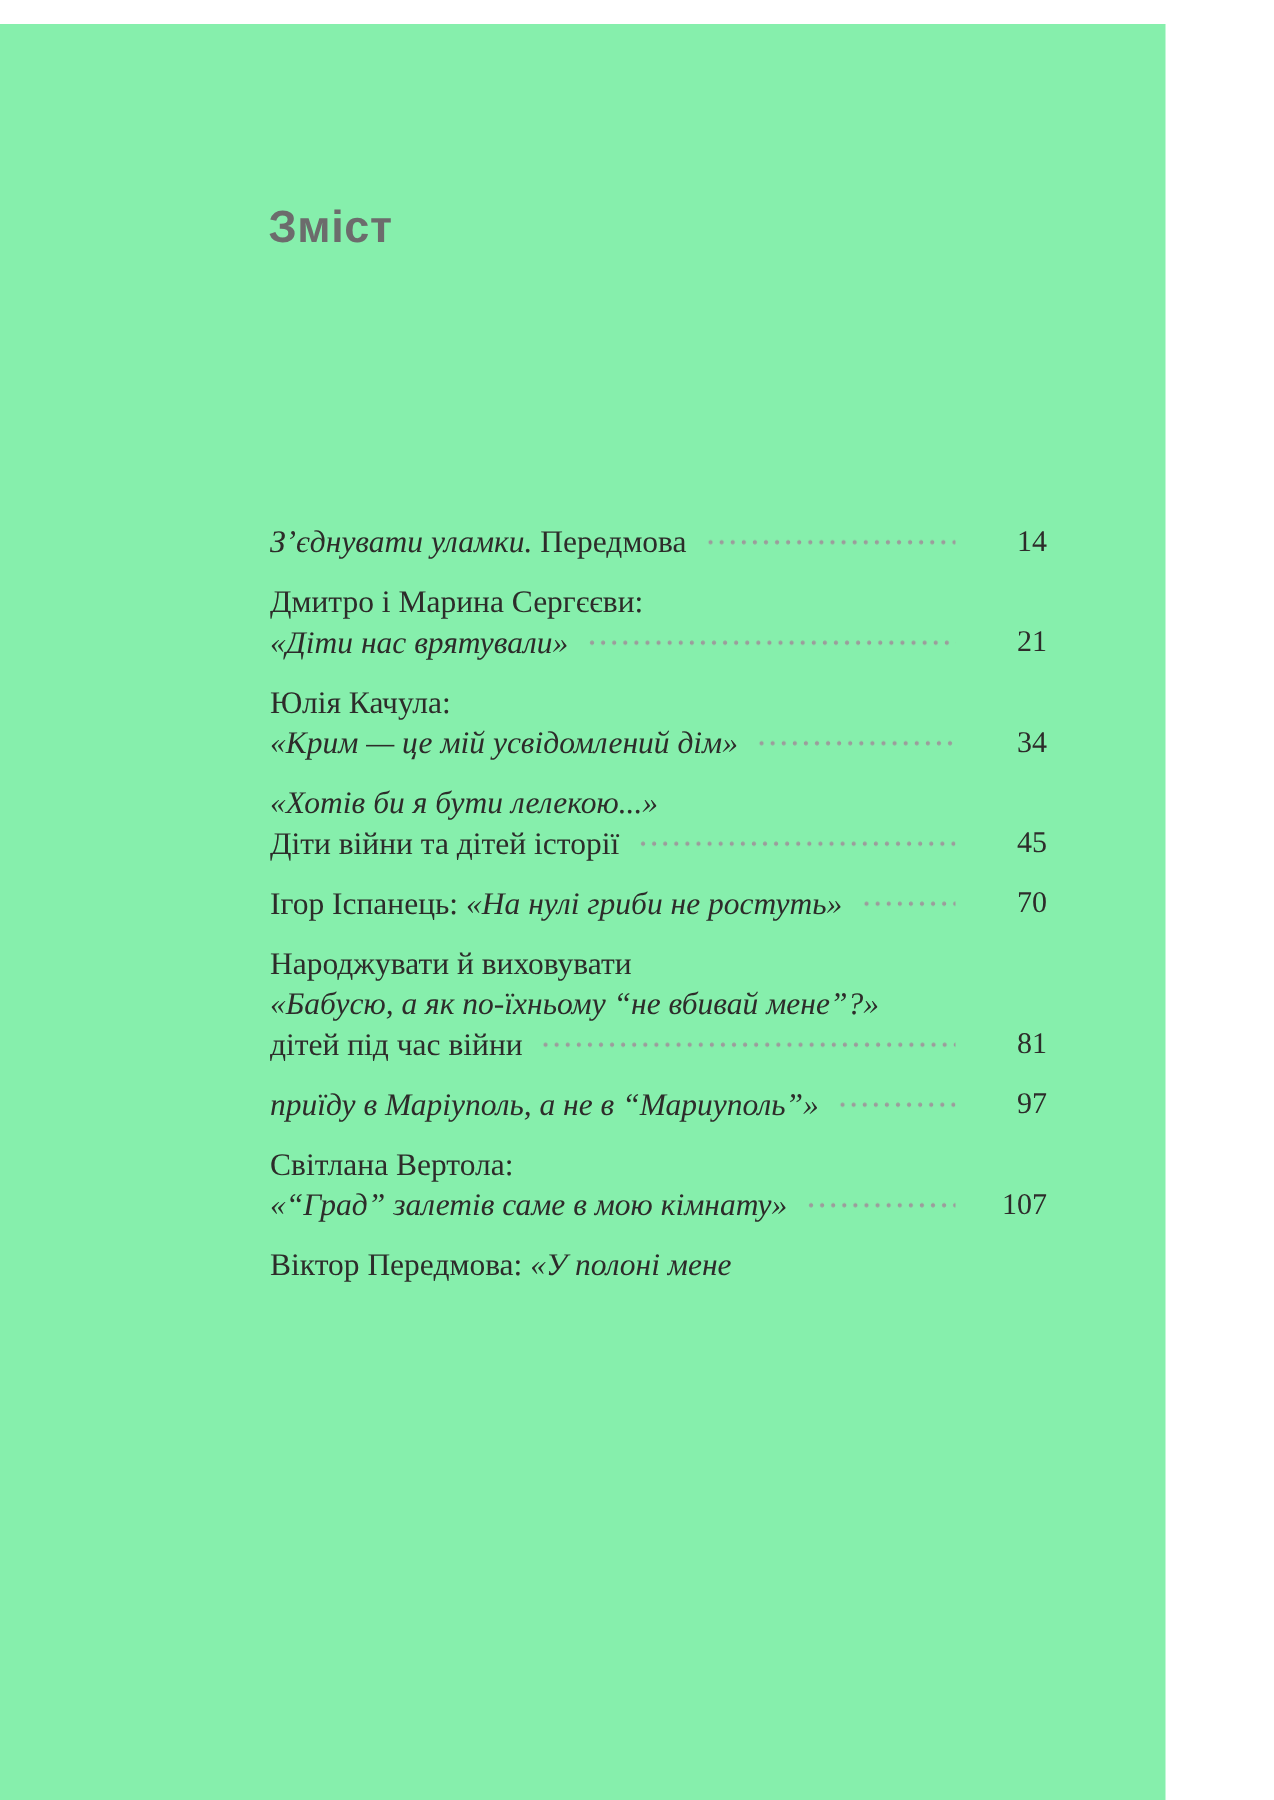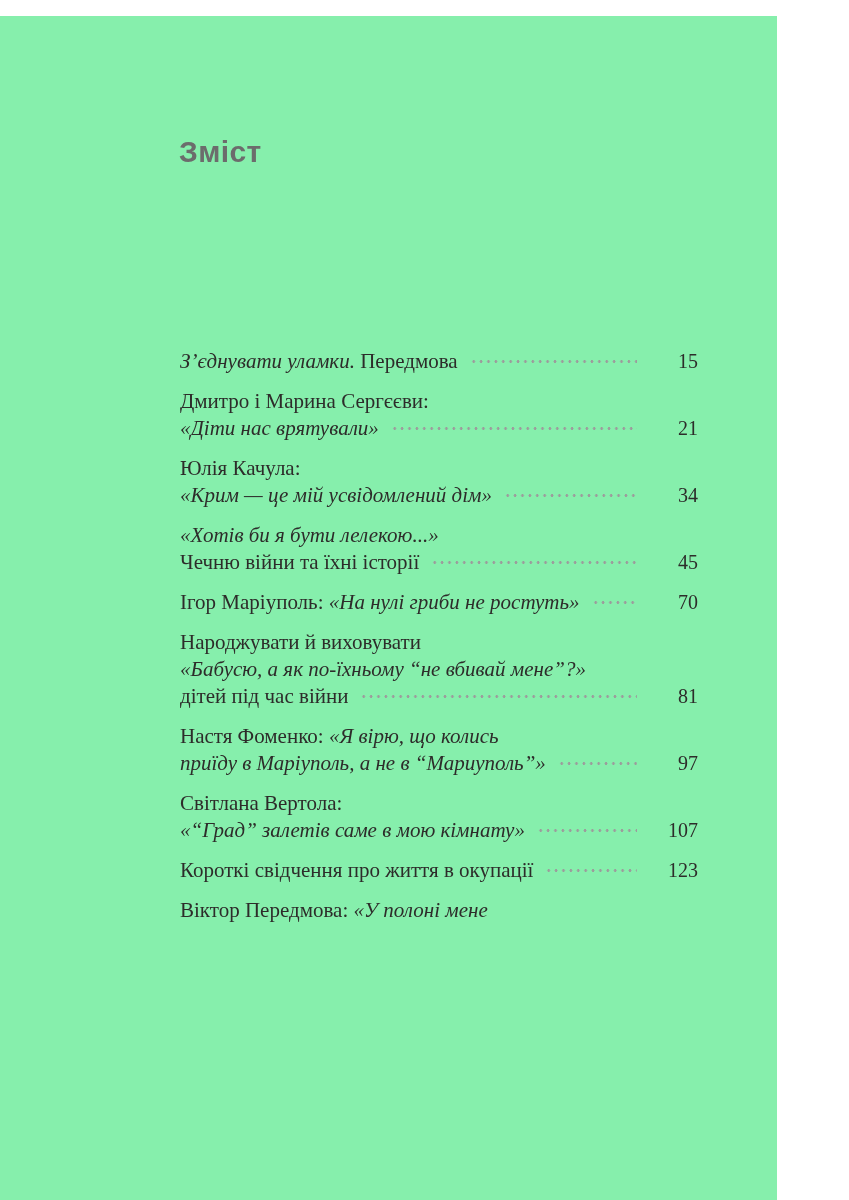--- a/index.html
+++ b/index.html
@@ -73,21 +73,21 @@
 <div class="page">
 
   <h1 class="page-title">Зміст</h1>
 
   <div class="toc">
 
     <div class="entry">
       <p class="line last">
         <span class="text"><span class="it">З’єднувати уламки.</span><span class="rm"> Передмова</span></span>
         <span class="leader"></span>
-        <span class="pagenum">15</span>
+        <span class="pagenum">14</span>
       </p>
     </div>
 
     <div class="entry">
       <p class="line"><span class="rm">Дмитро і Марина Сергєєви:</span></p>
       <p class="line last">
         <span class="text"><span class="it">«Діти нас врятували»</span></span>
         <span class="leader"></span>
         <span class="pagenum">21</span>
       </p>
@@ -98,70 +98,64 @@
       <p class="line last">
         <span class="text"><span class="it">«Крим — це мій усвідомлений дім»</span></span>
         <span class="leader"></span>
         <span class="pagenum">34</span>
       </p>
     </div>
 
     <div class="entry">
       <p class="line"><span class="it">«Хотів би я бути лелекою...»</span></p>
       <p class="line last">
-        <span class="text"><span class="rm">Чечню війни та їхні історії</span></span>
+        <span class="text"><span class="rm">Діти війни та дітей історії</span></span>
         <span class="leader"></span>
         <span class="pagenum">45</span>
       </p>
     </div>
 
 
     <div class="entry">
       <p class="line last">
-        <span class="text"><span class="rm">Ігор Маріуполь: </span><span class="it">«На нулі гриби не ростуть»</span></span>
+        <span class="text"><span class="rm">Ігор Іспанець: </span><span class="it">«На нулі гриби не ростуть»</span></span>
         <span class="leader"></span>
         <span class="pagenum">70</span>
       </p>
     </div>
 
     <div class="entry">
       <p class="line"><span class="rm">Народжувати й виховувати</span></p>
       <p class="line"><span class="it">«Бабусю, а як по-їхньому “не вбивай мене”?»</span></p>
       <p class="line last">
         <span class="text"><span class="rm">дітей під час війни</span></span>
         <span class="leader"></span>
         <span class="pagenum">81</span>
       </p>
     </div>
 
     <div class="entry">
-      <p class="line"><span class="rm">Настя Фоменко: </span><span class="it">«Я вірю, що колись</span></p>
       <p class="line last">
         <span class="text"><span class="it">приїду в Маріуполь, а не в “Мариуполь”»</span></span>
         <span class="leader"></span>
         <span class="pagenum">97</span>
       </p>
     </div>
 
     <div class="entry">
       <p class="line"><span class="rm">Світлана Вертола:</span></p>
       <p class="line last">
         <span class="text"><span class="it">«“Град” залетів саме в мою кімнату»</span></span>
         <span class="leader"></span>
         <span class="pagenum">107</span>
       </p>
     </div>
 
 
     <div class="entry">
-      <p class="line last">
-        <span class="text"><span class="rm">Короткі свідчення про життя в окупації</span></span>
-        <span class="leader"></span>
-        <span class="pagenum">123</span>
-      </p>
     </div>
 
     <div class="entry">
       <p class="line"><span class="rm">Віктор Передмова: </span><span class="it">«У полоні мене</span></p>
     </div>
 
   </div>
 </div>
 
 </body></html>

